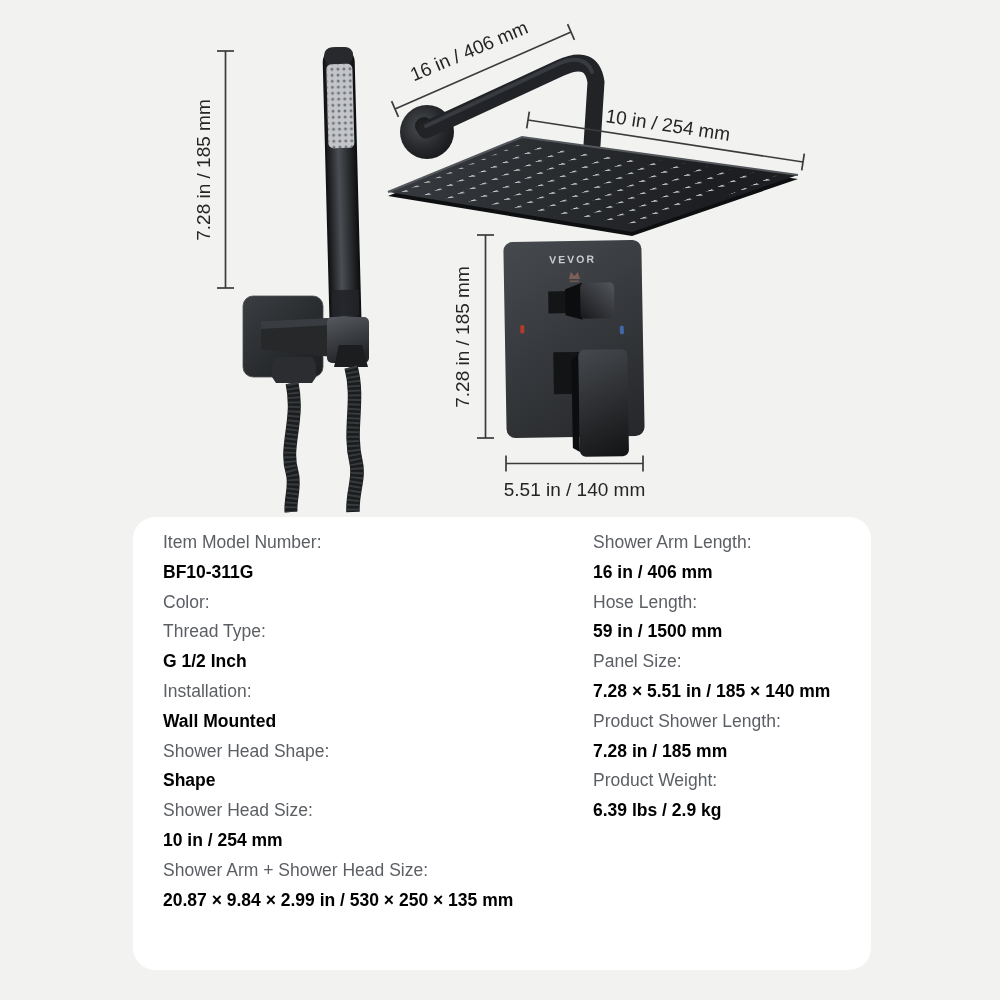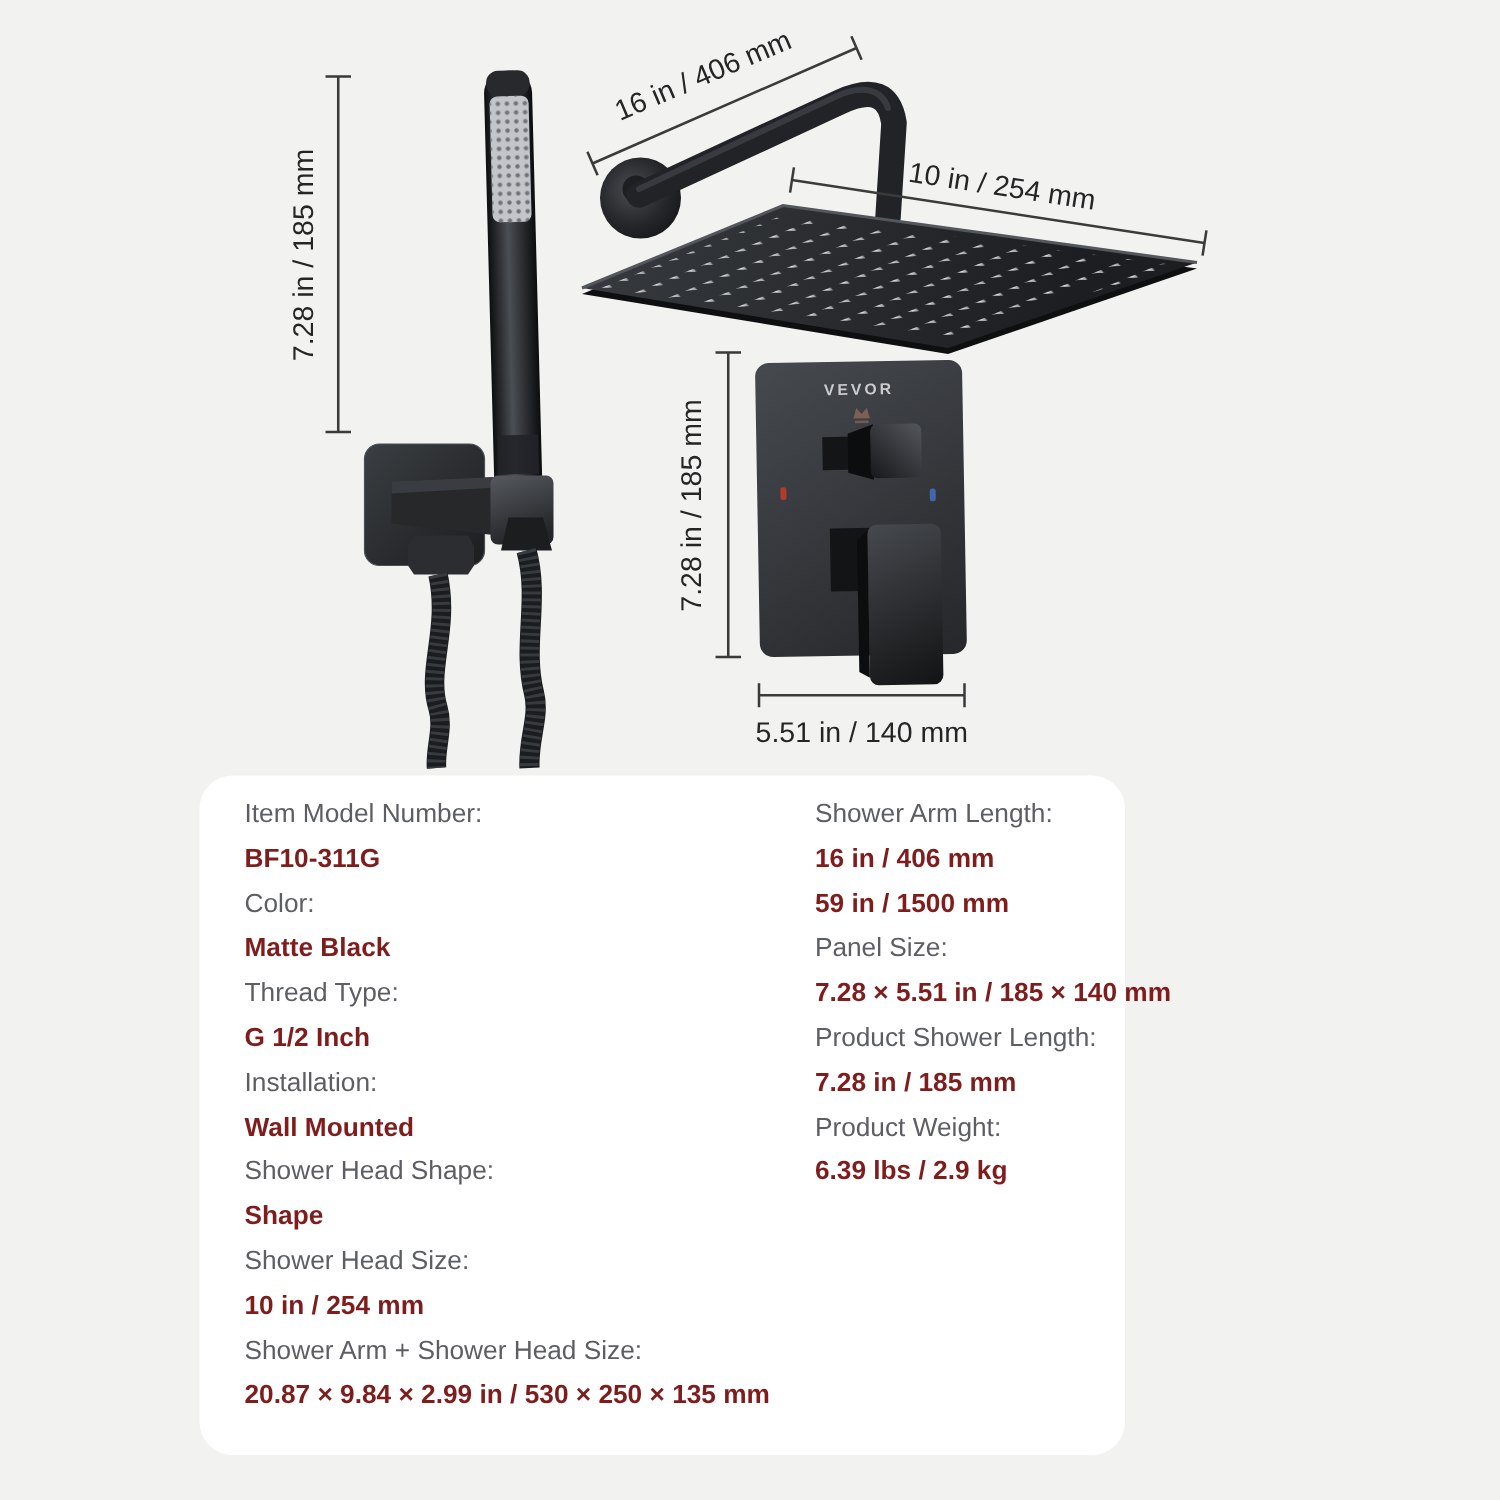--- a/index.html
+++ b/index.html
@@ -7,31 +7,31 @@
     width:1000px;height:1000px;position:relative;overflow:hidden;
     background:#f2f3f1;
     font-family:"Liberation Sans", sans-serif;
   }
   .stage{position:absolute;left:0;top:0;width:1000px;height:517px;}
   svg text{font-family:"Liberation Sans", sans-serif;}
   .dim-text{fill:#252525;font-size:19px;}
   .brand-text{fill:#c9cbcd;font-size:10.5px;font-weight:bold;letter-spacing:2px;}
 
   .card{
-    position:absolute;left:133px;top:517px;width:617px;height:453px;
+    position:absolute;left:133px;top:517px;width:738px;height:453px;
     background:#ffffff;border-radius:22px;display:flex;box-sizing:border-box;
   }
   .col{box-sizing:border-box;padding-top:11px;}
   .col-left{width:430px;padding-left:30px;}
   .col-right{flex:1;padding-left:30px;}
   .spec-label{
     color:#5b5e63;font-size:17.5px;height:29.8px;line-height:29.8px;white-space:nowrap;
   }
   .spec-value{
-    color:#7f1d1d;font-size:17.5px;font-weight:bold;height:29.8px;line-height:29.8px;white-space:nowrap;
+    color:#000000;font-size:17.5px;font-weight:bold;height:29.8px;line-height:29.8px;white-space:nowrap;
   }
 </style>
 </head>
 <body>
 
 <div class="stage">
 <svg width="1000" height="517" viewBox="0 0 1000 517">
   <defs>
     <linearGradient id="wandG" x1="0" y1="0" x2="1" y2="0">
       <stop offset="0" stop-color="#0d0e0f"></stop>
@@ -173,21 +173,20 @@
 </div>
 
 <div class="card">
   <div class="col col-left">
     <div>
       <div class="spec-label">Item Model Number:</div>
       <div class="spec-value">BF10-311G</div>
     </div>
     <div>
       <div class="spec-label">Color:</div>
-      <div class="spec-value">Matte Black</div>
     </div>
     <div>
       <div class="spec-label">Thread Type:</div>
       <div class="spec-value">G 1/2 Inch</div>
     </div>
     <div>
       <div class="spec-label">Installation:</div>
       <div class="spec-value">Wall Mounted</div>
     </div>
     <div>
@@ -202,20 +201,21 @@
       <div class="spec-label">Shower Arm + Shower Head Size:</div>
       <div class="spec-value">20.87 × 9.84 × 2.99 in / 530 × 250 × 135 mm</div>
     </div>
   </div>
   <div class="col col-right">
     <div>
       <div class="spec-label">Shower Arm Length:</div>
       <div class="spec-value">16 in / 406 mm</div>
     </div>
     <div>
+      <div class="spec-label">Hose Length:</div>
       <div class="spec-value">59 in / 1500 mm</div>
     </div>
     <div>
       <div class="spec-label">Panel Size:</div>
       <div class="spec-value">7.28 × 5.51 in / 185 × 140 mm</div>
     </div>
     <div>
       <div class="spec-label">Product Shower Length:</div>
       <div class="spec-value">7.28 in / 185 mm</div>
     </div>

